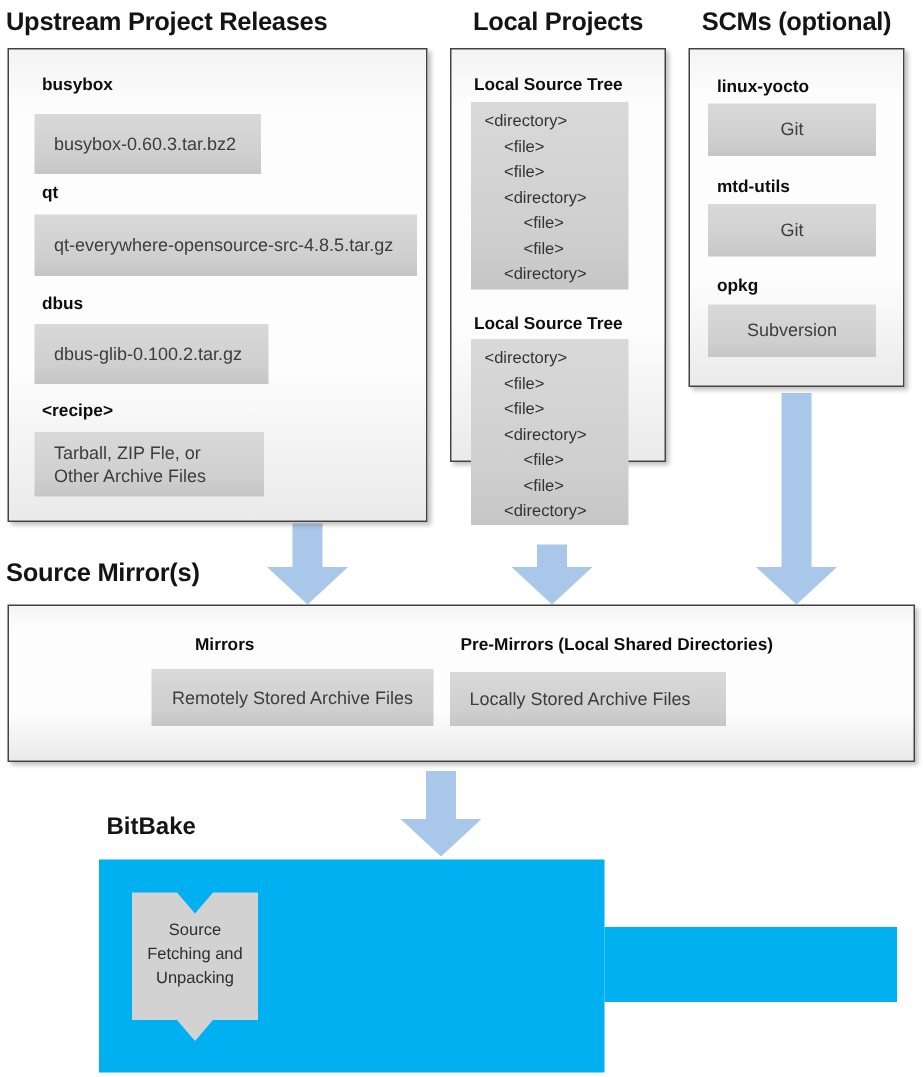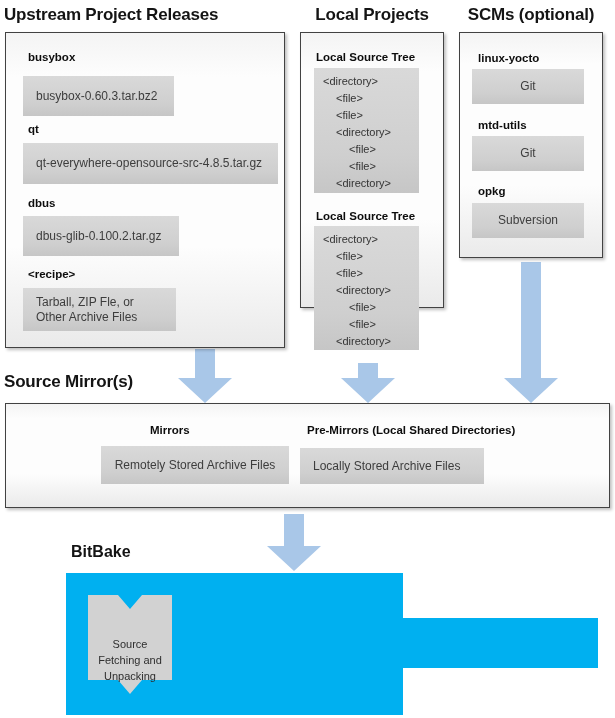--- a/index.html
+++ b/index.html
@@ -32,21 +32,21 @@
   .tl{line-height:17px;white-space:nowrap;}
   .ind0{padding-left:9px;}
   .ind1{padding-left:22px;}
   .ind2{padding-left:35px;}
   .overlay{position:absolute;left:0;top:0;}
   .bitbake-title{
     position:absolute;left:71px;top:543px;font-size:16px;font-weight:bold;color:#141414;
   }
   .chevron-text{
     position:absolute;left:90px;top:612px;width:80px;text-align:center;
-    font-size:11px;line-height:16px;color:#2e2e2e;margin-top:24px;
+    font-size:11px;line-height:16px;color:#2e2e2e;
   }
 </style>
 </head>
 <body>
 
 <div class="canvas">
 
   <svg class="overlay" width="615" height="718" viewBox="0 0 615 718">
     <polygon points="195,349 215,349 215,378 232,378 205,403 178,378 195,378" fill="#a9c7e8"></polygon>
     <polygon points="358,363 378,363 378,378 395,378 368,403 341,378 358,378" fill="#a9c7e8"></polygon>
@@ -120,21 +120,21 @@
     </div>
 
     <div class="lbl" style="left:18px;top:152px;">opkg</div>
     <div class="gbox center" style="left:12px;top:170px;width:112px;height:35px;">
       <span class="bl">Subversion</span>
     </div>
   </div>
 
   <div class="h1" style="left:4px;top:372px;">Source Mirror(s)</div>
   <div class="panel" style="left:5px;top:403px;width:605px;height:105px;">
-    <div class="lbl" style="left:108px;top:20px;padding-left:36px;">Mirrors</div>
+    <div class="lbl" style="left:88px;top:20px;padding-left:36px;">Mirrors</div>
     <div class="gbox center" style="left:95px;top:42px;width:188px;height:38px;">
       <span class="bl">Remotely Stored Archive Files</span>
     </div>
 
     <div class="lbl" style="left:301px;top:20px;">Pre-Mirrors (Local Shared Directories)</div>
     <div class="gbox leftpad" style="left:294px;top:44px;width:184px;height:36px;">
       <span class="bl">Locally Stored Archive Files</span>
     </div>
   </div>
 

